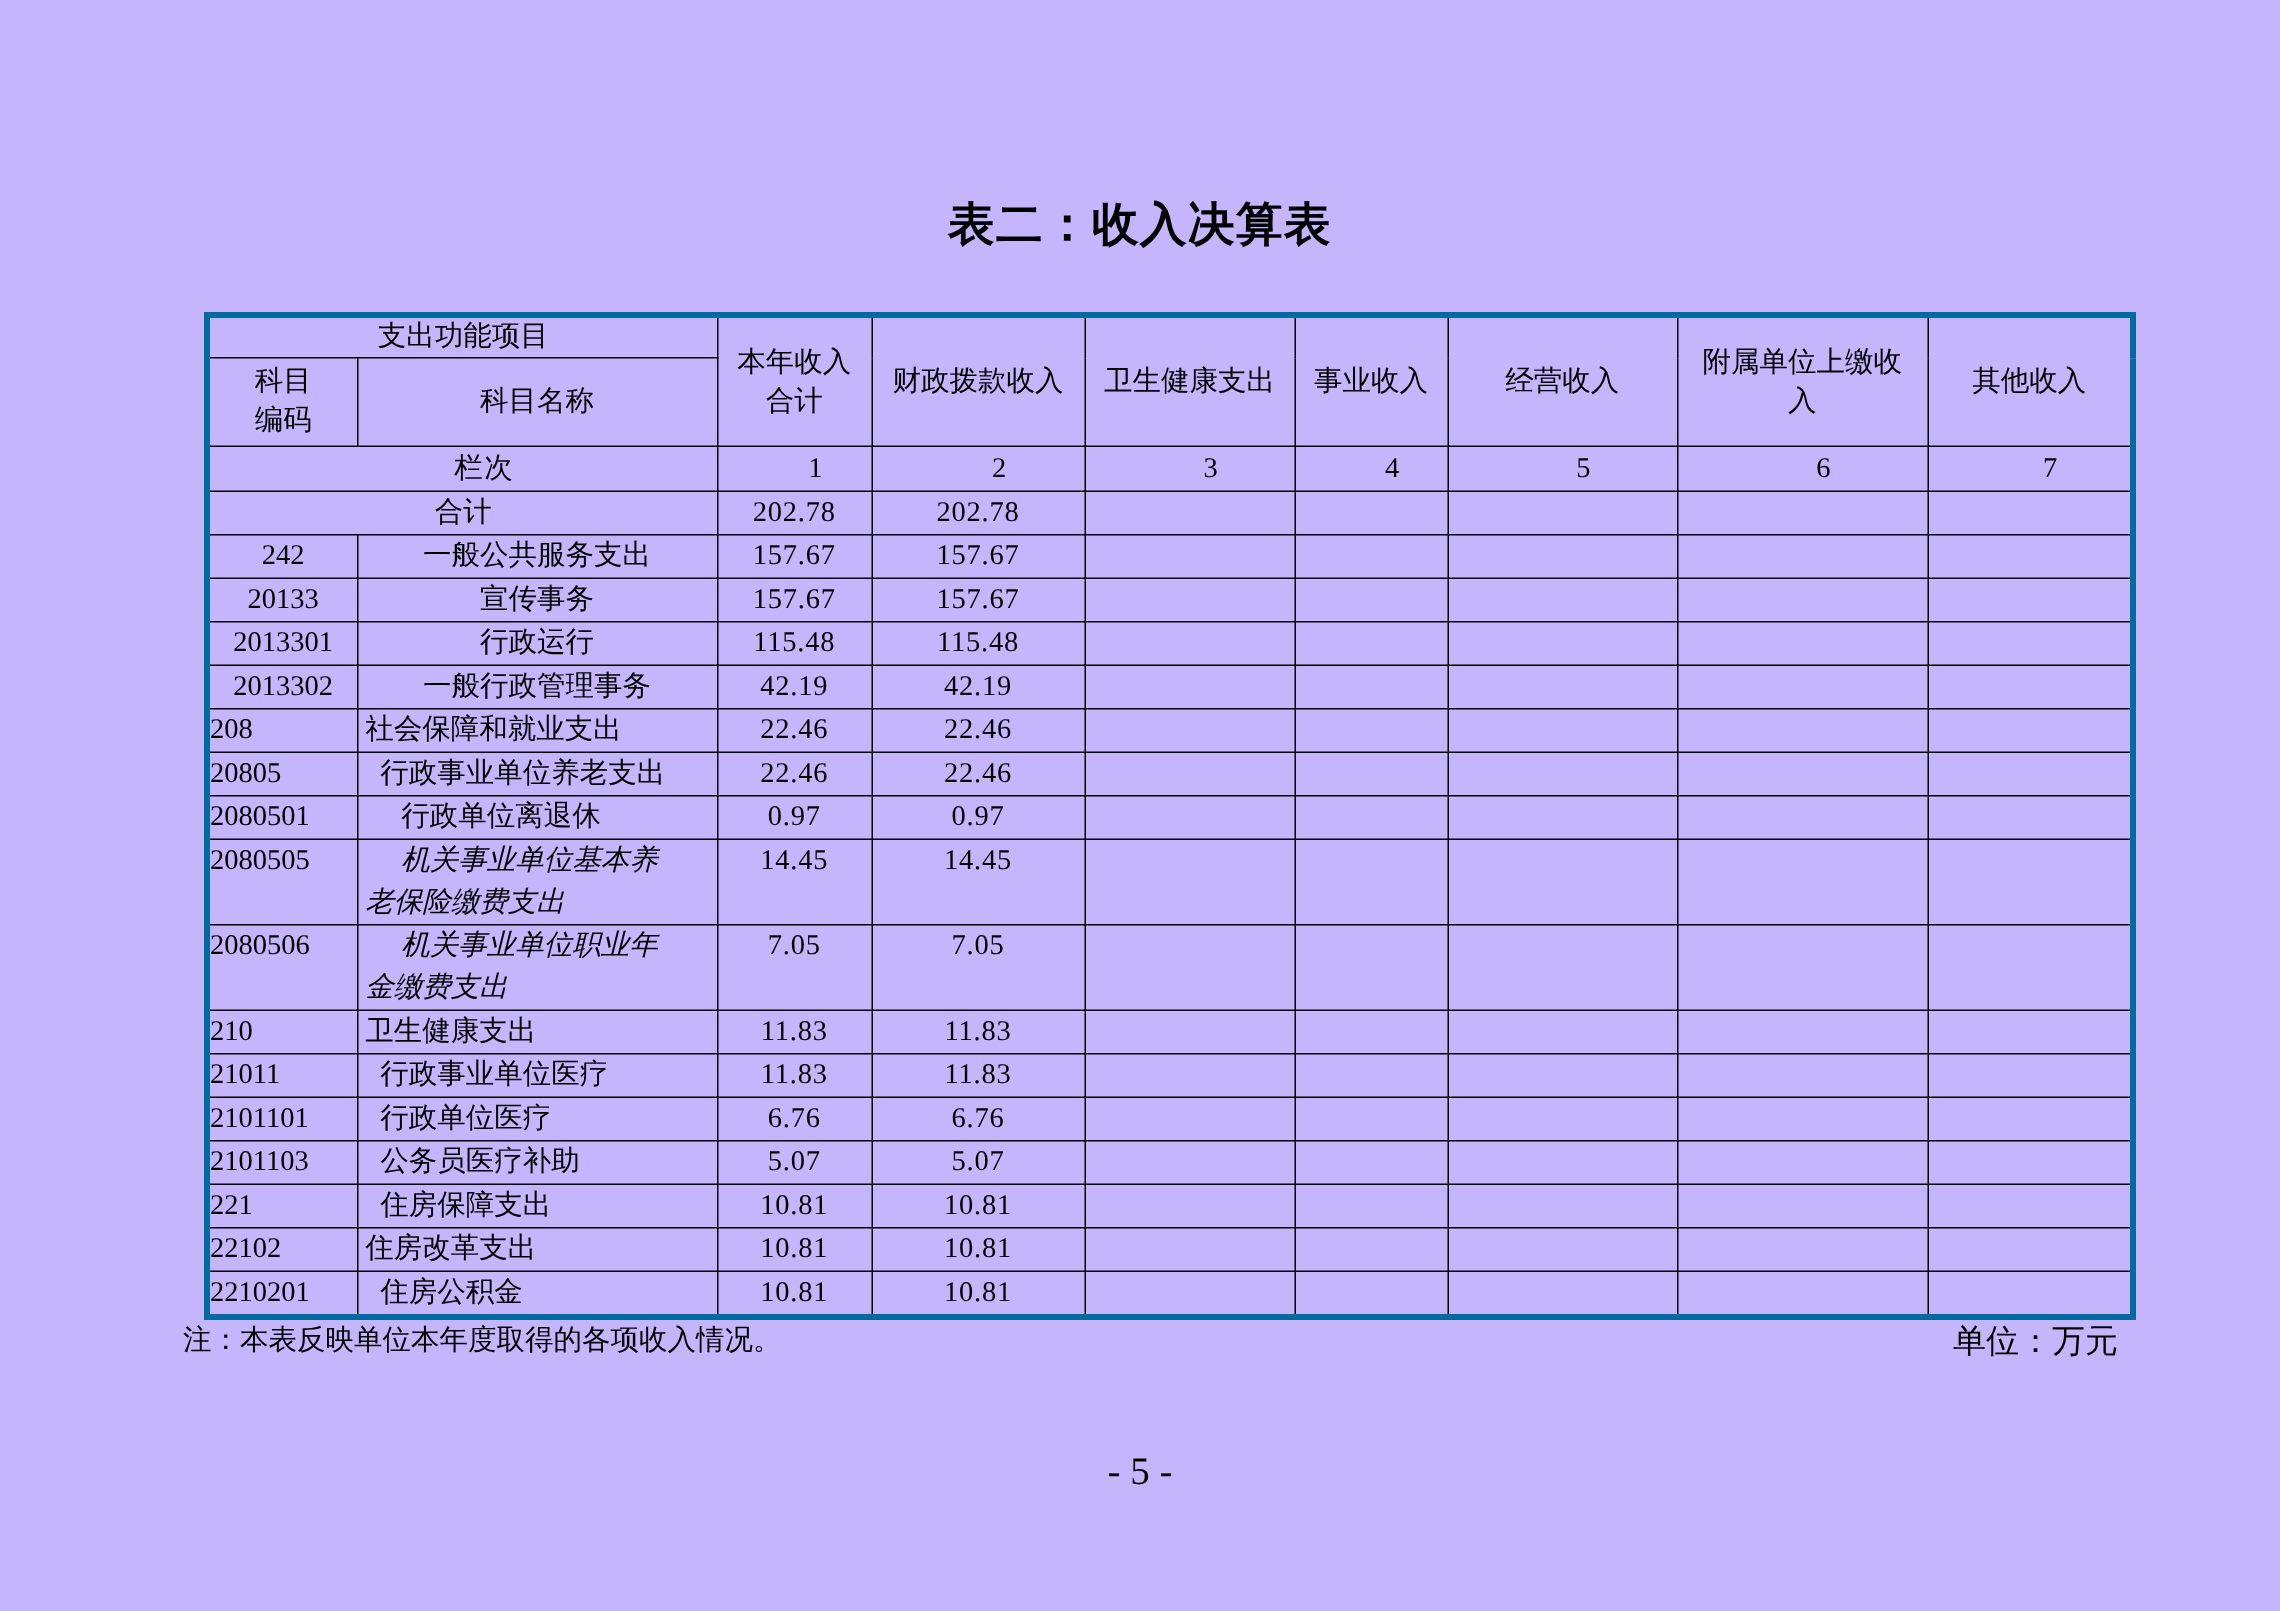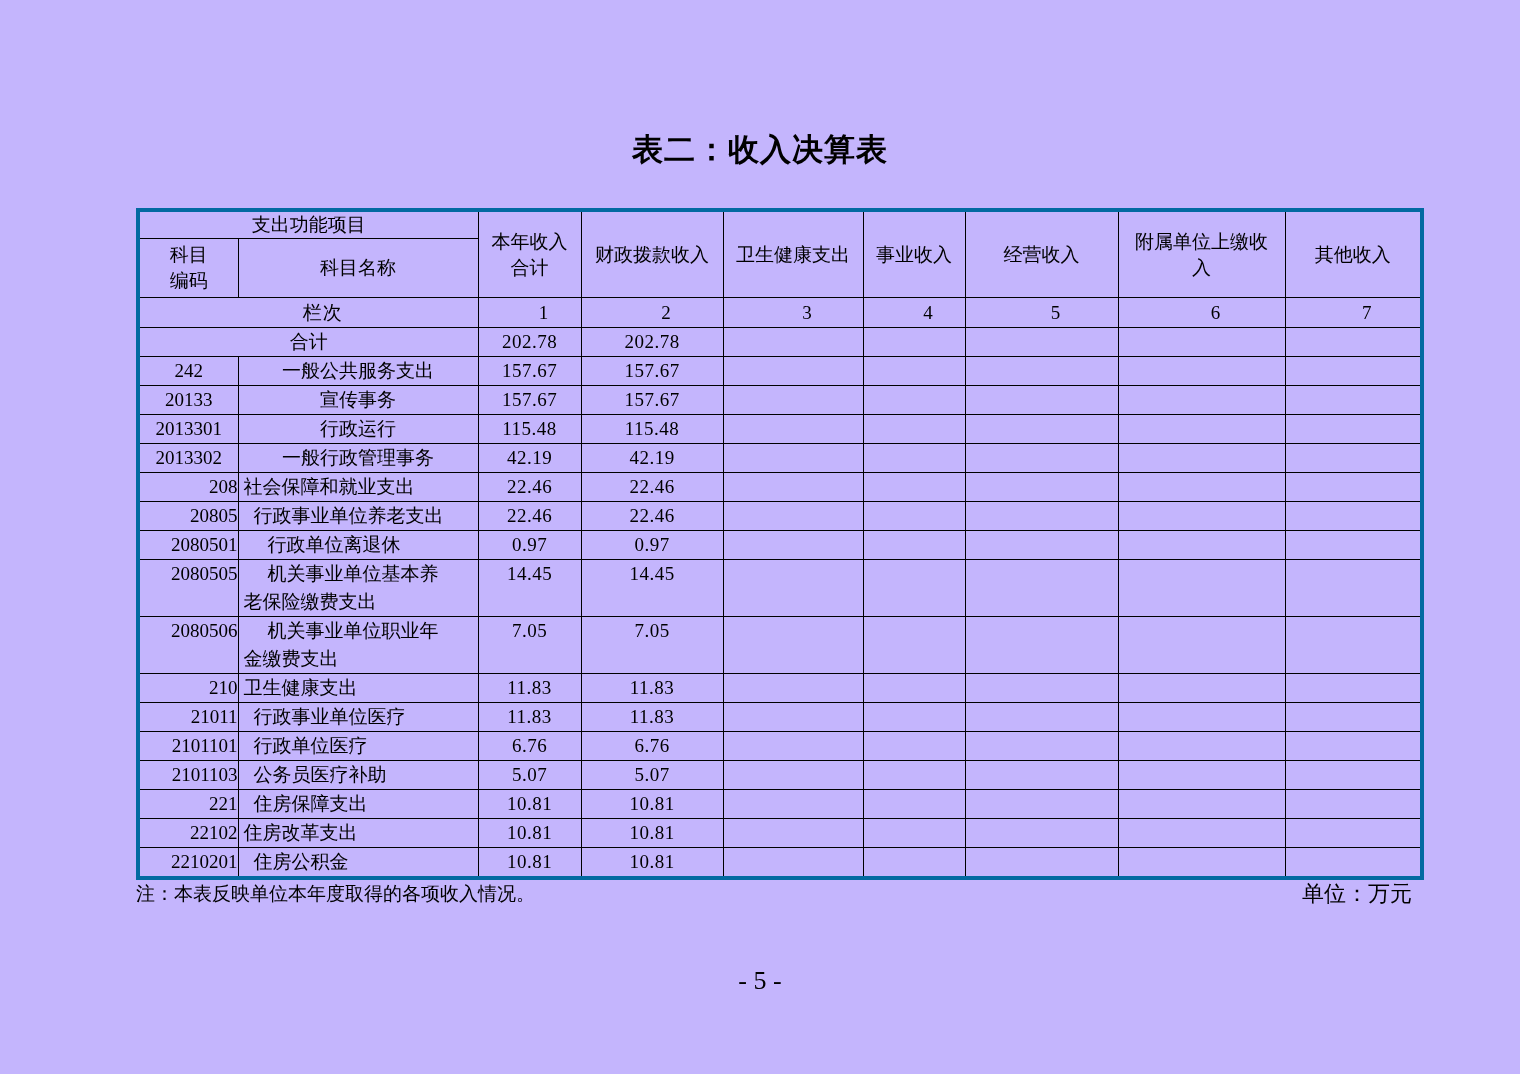--- a/index.html
+++ b/index.html
@@ -48,32 +48,32 @@
   .pre { white-space: pre-line; }
   tr.hrow1 { height: 27px; }
   tr.hrow2 { height: 59px; }
   tr.lanci-row td { height: 29px; text-align: center; line-height: 28px; vertical-align: middle; padding-left: 28px; }
   .lanci-label { font-weight: bold; letter-spacing: 1px; }
   tbody td {
     line-height: 28px;
     vertical-align: top;
     height: 28px;
   }
-  td.code { text-align: right; padding-left: 0; }
+  td.code { text-align: left; padding-left: 0; }
   td.code.code-center { text-align: center; padding-left: 0; }
   td.name { text-align: left; }
   td.name.name-center { text-align: center; }
   td.name.name-l0 { padding-left: 5px; }
   td.name.name-l1 { padding-left: 15px; }
   td.name.name-l2 { padding-left: 29px; }
-  td.name.name-l2wrap { padding-left: 5px; text-indent: 24px; white-space: pre-line; }
+  td.name.name-l2wrap { padding-left: 5px; text-indent: 24px; white-space: pre-line; font-style: italic; }
   td.val { text-align: center; letter-spacing: 0.5px; }
   .note-line {
     position: absolute;
-    top: 882px; left: 136px;
+    top: 882px; left: 122px;
     font-size: 19px; line-height: 23px;
   }
   .unit-line {
     position: absolute;
     top: 882px; right: 108px;
     font-size: 22px; line-height: 23px;
   }
   .page-number {
     position: absolute;
     top: 966px; left: 0; width: 100%;

